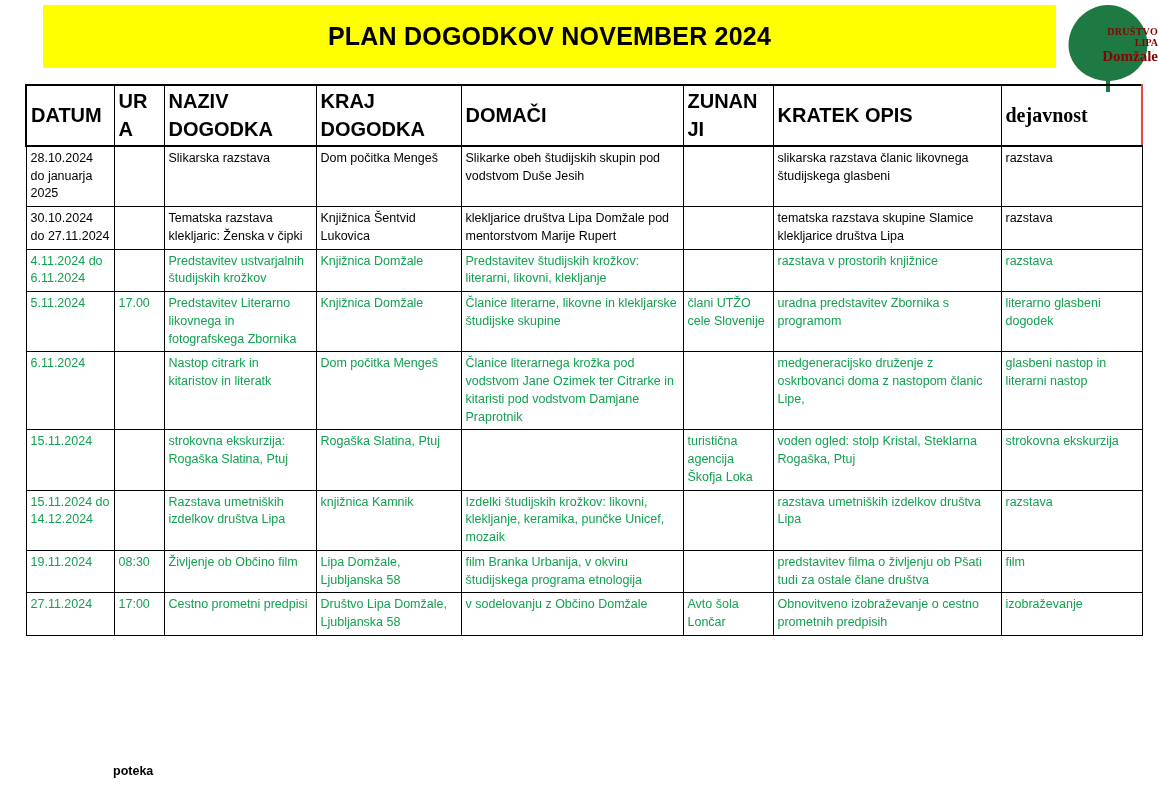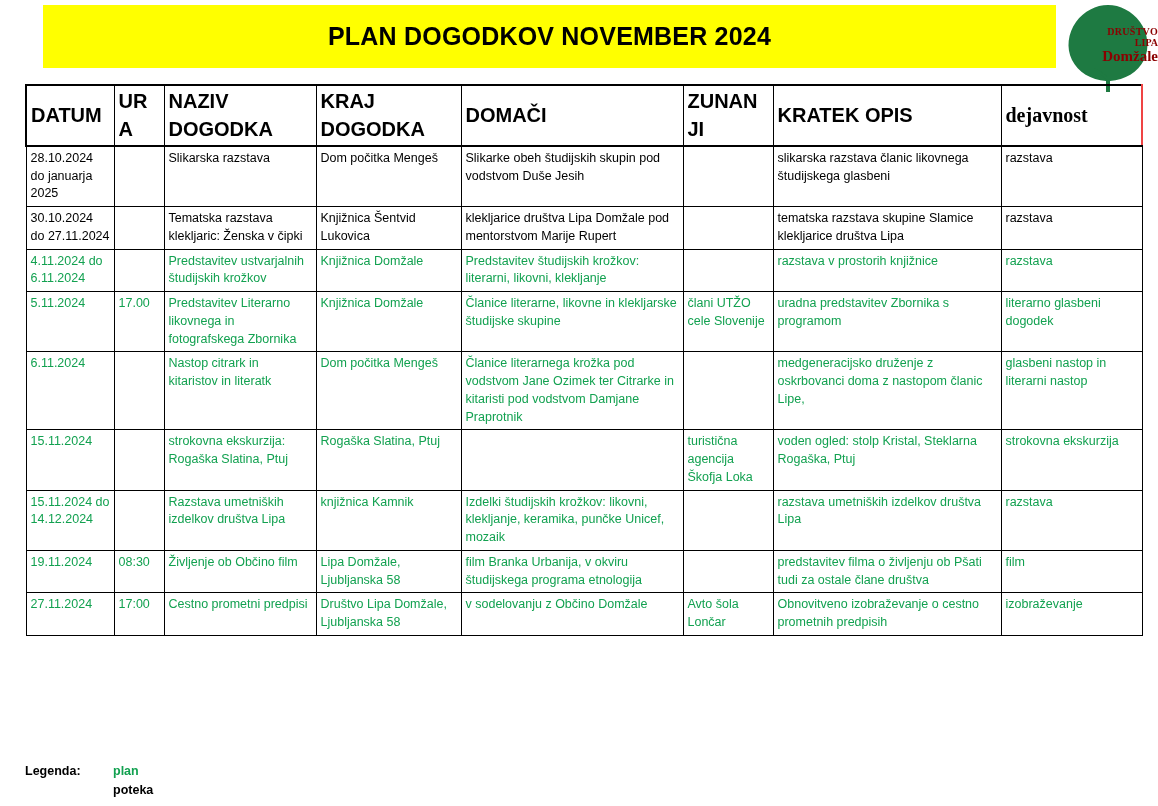--- a/index.html
+++ b/index.html
@@ -284,20 +284,16 @@
         <td>Obnovitveno izobraževanje o cestno prometnih predpisih</td>
         <td>izobraževanje</td>
       </tr>
 
     </tbody>
   </table>
 </div>
 
 <div class="legend">
   <div class="legend-row">
-    <span class="legend-label">Legenda:</span>
-    <span class="legend-val-green">plan</span>
-  </div>
-  <div class="legend-row">
     <span class="legend-label"></span>
     <span class="legend-val-black">poteka</span>
   </div>
 </div>
 
 </body></html>

